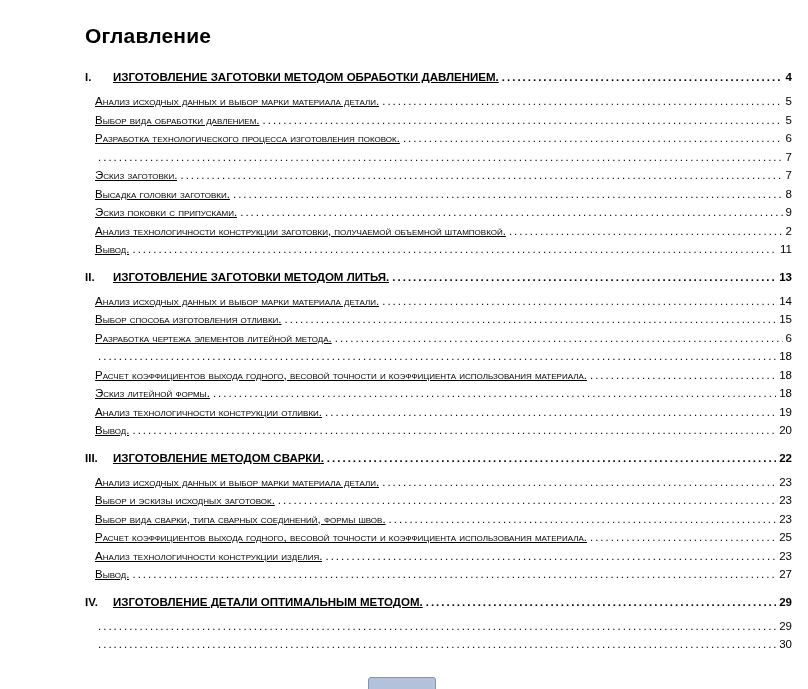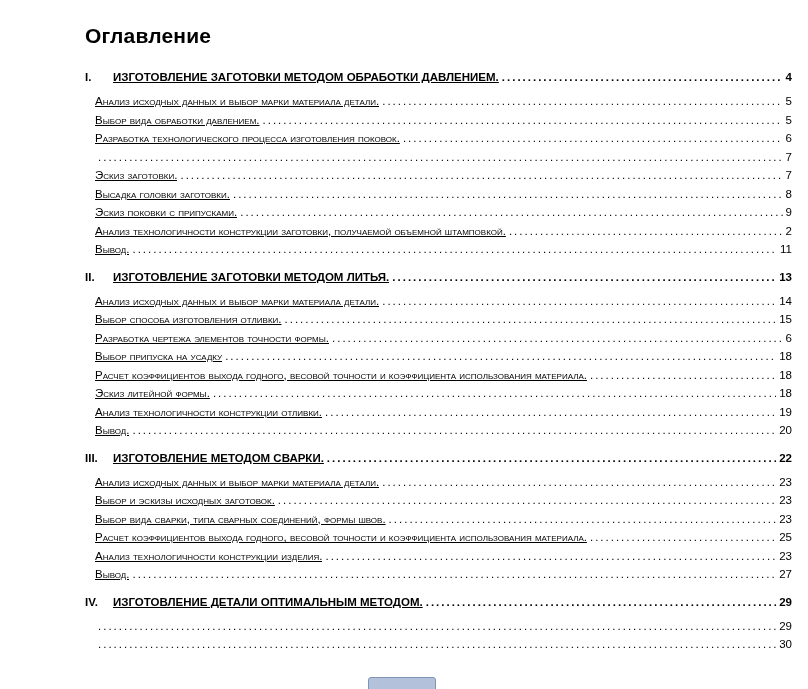--- a/index.html
+++ b/index.html
@@ -145,26 +145,25 @@
         <span class="entry-title">Анализ исходных данных и выбор марки материала детали.</span>
         <span class="leader">............................................................................................................................................................................................................................................................................................................</span>
         <span class="pagenum">14</span>
       </div>
       <div class="row sub">
         <span class="entry-title">Выбор способа изготовления отливки.</span>
         <span class="leader">............................................................................................................................................................................................................................................................................................................</span>
         <span class="pagenum">15</span>
       </div>
       <div class="row sub">
-        <span class="entry-title">Разработка чертежа элементов точности формы.</span>
+        <span class="entry-title">Разработка чертежа элементов литейной метода.</span>
         <span class="leader">............................................................................................................................................................................................................................................................................................................</span>
         <span class="pagenum">6</span>
       </div>
       <div class="row sub">
-        <span class="entry-title">Выбор припуска на усадку</span>
         <span class="leader">............................................................................................................................................................................................................................................................................................................</span>
         <span class="pagenum">18</span>
       </div>
       <div class="row sub">
         <span class="entry-title">Расчет коэффициентов выхода годного, весовой точности и коэффициента использования материала.</span>
         <span class="leader">............................................................................................................................................................................................................................................................................................................</span>
         <span class="pagenum">18</span>
       </div>
       <div class="row sub">
         <span class="entry-title">Эскиз литейной формы.</span>

